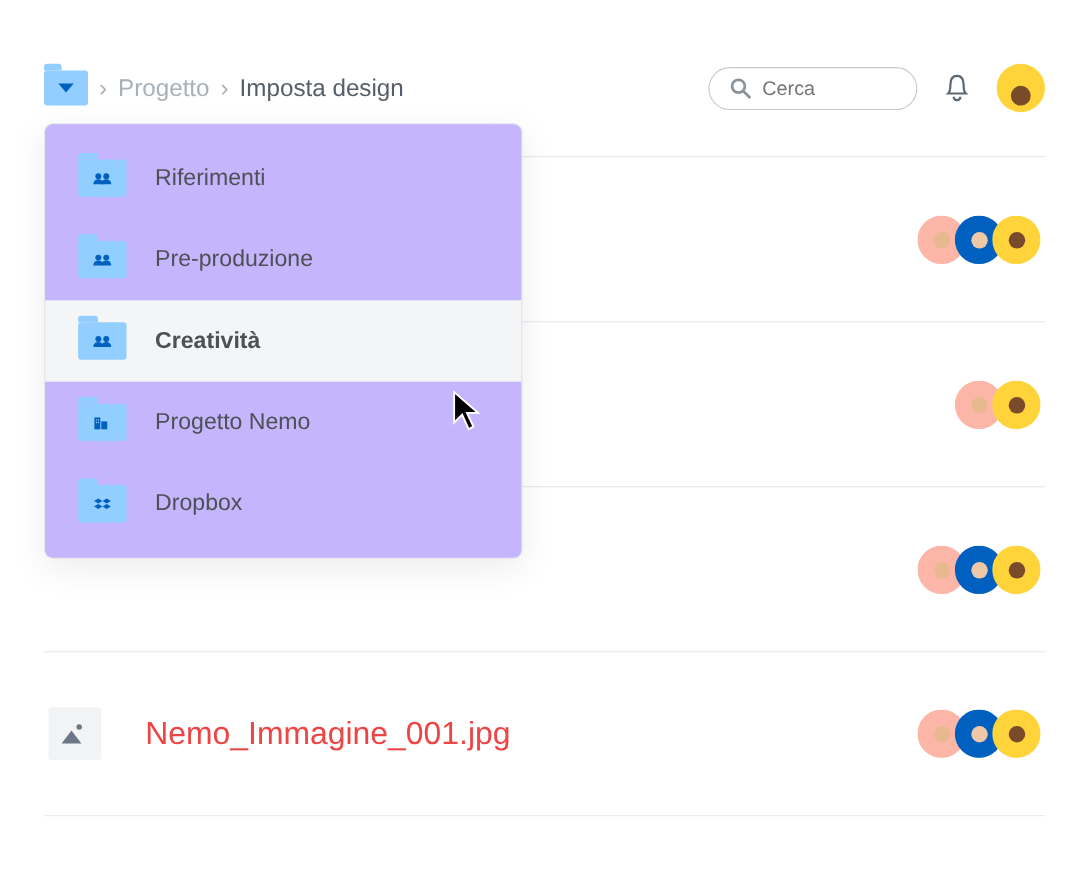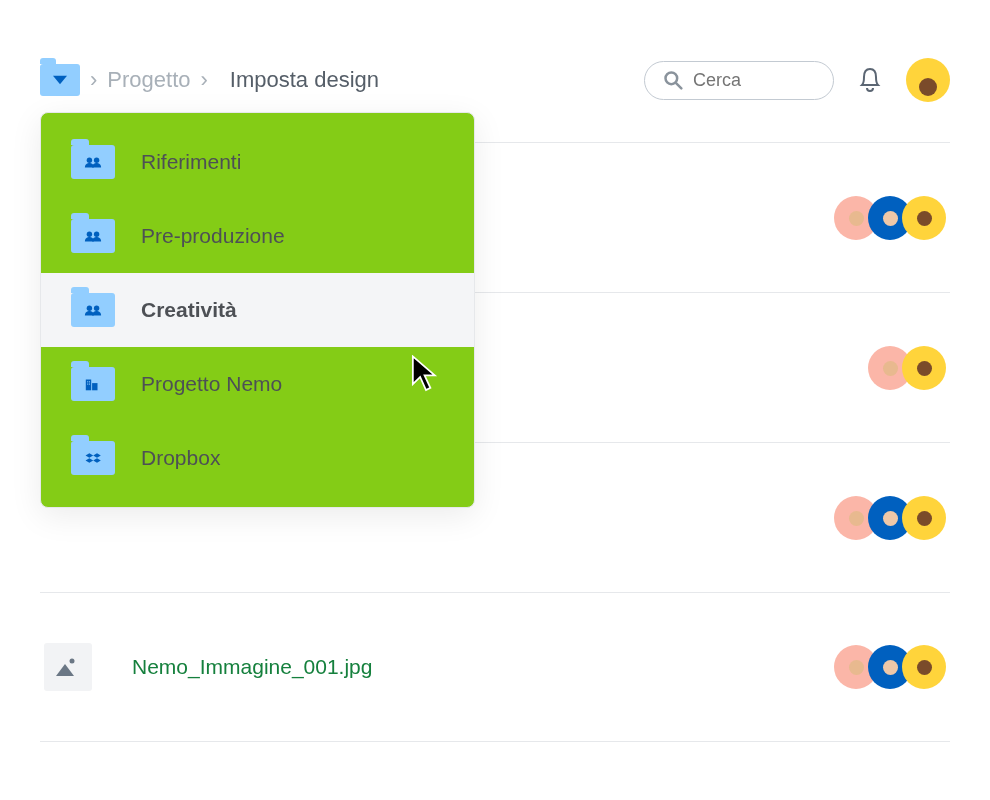--- a/index.html
+++ b/index.html
@@ -39,21 +39,21 @@
       content:"";
       position:absolute;
       top:-6px; left:0;
       width:16px; height:6px;
       background:#92CEFF;
       border-radius:3px 3px 0 0;
     }
     .breadcrumb .root-folder svg { width:14px; height:14px; }
     .crumb-sep { color:#A8B0B8; }
     .crumb { color:#A8B0B8; }
-    .crumb.current { color:#555E68;margin-left:12px; }
+    .crumb.current { color:#555E68; }
     .search {
       display:flex;
       align-items:center;
       border:1px solid #C3CAD2;
       border-radius: 999px;
       padding: 8px 18px;
       width: 190px;
       gap:10px;
     }
     .search input {
@@ -106,22 +106,22 @@
     .file-icon {
       width:48px;
       height:48px;
       display:flex;
       align-items:center;
       justify-content:center;
       background:#F2F3F5;
       border-radius:3px;
     }
     .file-name {
-      font-size:21px;
-      color:#15803d;
+      font-size:29px;
+      color:#ef4444;
     }
     .avatars {
       display:flex;
     }
     .av {
       width:44px;
       height:44px;
       border-radius:50%;
       margin-left:-10px;
       border:2px solid transparent;
@@ -141,21 +141,21 @@
     .av-blue .head{ background:#EFC8A8; margin-bottom:12px;}
     .av-yellow { background:#FFD43B; }
     .av-yellow .head{ background:#7A4B2A; margin-bottom:12px;}
 
     
     .dropdown {
       position:absolute;
       left:40px;
       top:112px;
       width:435px;
-      background:#84cc16;
+      background:#c4b5fd;
       border:1px solid #E6E8EB;
       border-radius:8px;
       box-shadow: 0 8px 32px rgba(0,0,0,0.08);
       padding: 12px 0;
       z-index:10;
     }
     .dd-item {
       display:flex;
       align-items:center;
       gap:26px;

